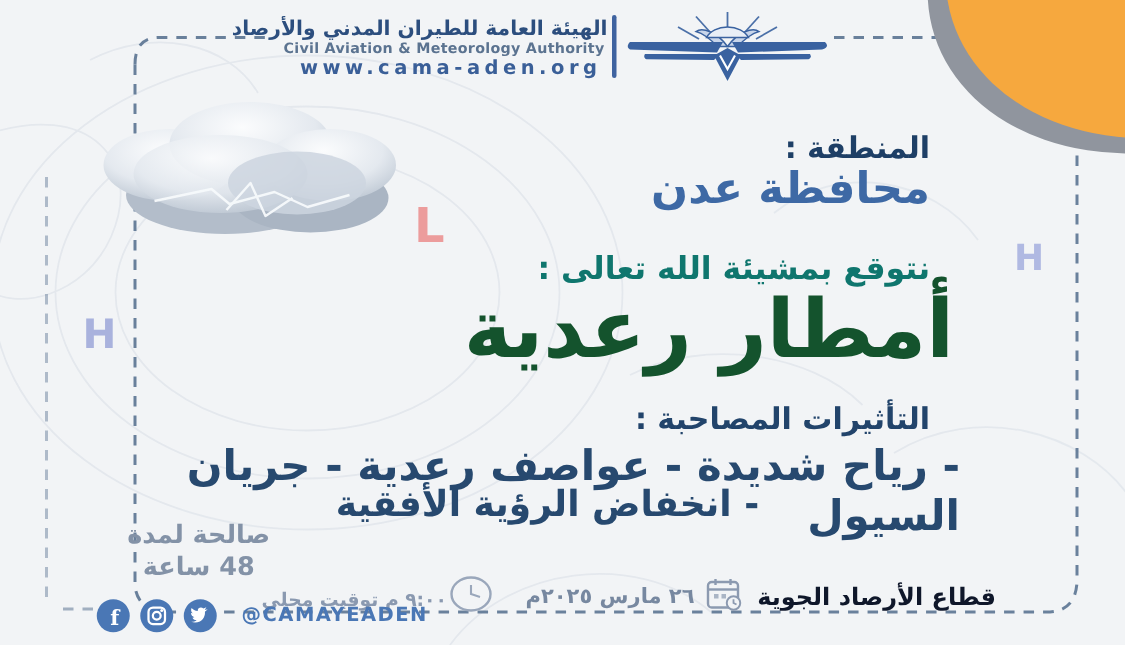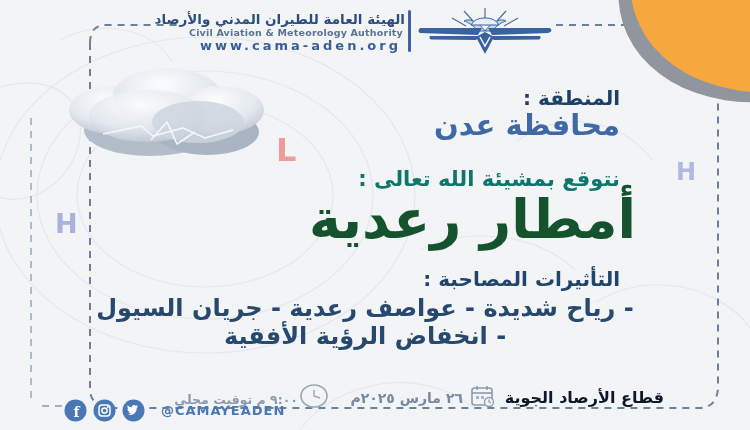--- a/index.html
+++ b/index.html
@@ -20,21 +20,21 @@
   .sym{font-weight:bold;line-height:1;}
   .sym-L{top:134px;left:276px;font-size:32px;color:#ec9c9c;}
   .sym-H1{top:210px;left:55px;font-size:27px;color:#a9b2dd;}
   .sym-H2{top:160px;left:676px;font-size:24px;color:#b0b9e2;}
   
   .region-label{top:86px;right:130px;font-size:20px;font-weight:bold;color:#1e3f66;}
   .region-value{top:108px;right:130px;font-size:29px;font-weight:bold;color:#3e69a5;margin-left:12px;}
   .expect-line{top:167px;right:130px;font-size:21px;font-weight:bold;color:#0f766e;}
   .headline{top:188px;right:114px;font-size:54px;font-weight:bold;color:#14532d;letter-spacing:-1px;margin-left:46px;}
   .effects-label{top:267px;right:130px;font-size:20px;font-weight:bold;color:#22446b;}
-  .effects-l1{top:294px;left:90px;width:550px;text-align:center;font-size:24px;font-weight:bold;color:#27496f;}
+  .effects-l1{top:294px;left:90px;width:550px;font-size:28px;font-weight:bold;color:#27496f;}
   .effects-l2{top:322px;left:90px;width:550px;text-align:center;font-size:24px;font-weight:bold;color:#27496f;}
   .validity{top:347px;left:70px;width:125px;text-align:center;font-size:17px;font-weight:bold;color:#8392a7;line-height:1.25;}
   
   .sector{top:388px;right:86px;font-size:16px;font-weight:bold;color:#0f172a;white-space:nowrap;}
   .date-txt{top:390px;right:287px;font-size:14px;font-weight:bold;color:#7788a0;white-space:nowrap;text-align:right;}
   .time-txt{top:392px;right:452px;font-size:12.5px;font-weight:bold;color:#8a99b0;white-space:nowrap;}
   .handle{top:403px;left:161px;font-size:13px;font-weight:bold;color:#4a77b5;letter-spacing:1px;}
   .social-row{top:399px;left:64px;display:flex;gap:6px;}
 </style>
 </head>
@@ -121,20 +121,24 @@
   <span class="abs sym sym-H2">H</span>
 
   <div class="abs region-label rtl">المنطقة :</div>
   <div class="abs region-value rtl">محافظة عدن</div>
   <div class="abs expect-line rtl">نتوقع بمشيئة الله تعالى :</div>
   <div class="abs headline rtl">أمطار رعدية</div>
   <div class="abs effects-label rtl">التأثيرات المصاحبة :</div>
   <div class="abs effects-l1 rtl">- رياح شديدة - عواصف رعدية - جريان السيول</div>
   <div class="abs effects-l2 rtl">- انخفاض الرؤية الأفقية</div>
 
+  <div class="abs validity rtl">
+    <div>صالحة لمدة</div>
+    <div>48 ساعة</div>
+  </div>
 
   <div class="abs sector rtl">قطاع الأرصاد الجوية</div>
 
   <svg class="abs" style="left:470px;top:384px;" width="26" height="24" viewBox="0 0 26 24">
     <rect x="2" y="4" width="20" height="17" rx="2.5" fill="none" stroke="#8c9ab0" stroke-width="1.6"></rect>
     <line x1="2" y1="9" x2="22" y2="9" stroke="#8c9ab0" stroke-width="1.6"></line>
     <line x1="7" y1="2" x2="7" y2="6" stroke="#8c9ab0" stroke-width="1.6"></line>
     <line x1="17" y1="2" x2="17" y2="6" stroke="#8c9ab0" stroke-width="1.6"></line>
     <circle cx="19" cy="18" r="4.5" fill="#f2f4f6" stroke="#8c9ab0" stroke-width="1.3"></circle>
     <path d="M19,15.5 L19,18 L21,19" fill="none" stroke="#8c9ab0" stroke-width="1.2"></path>

